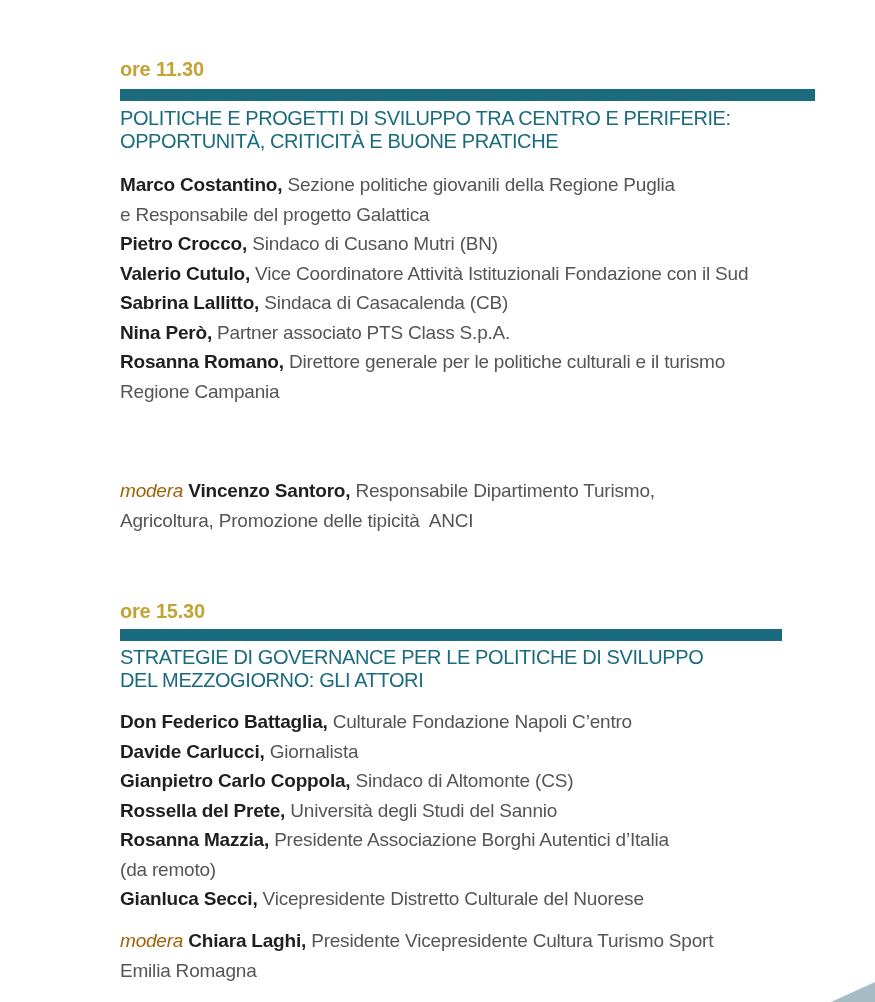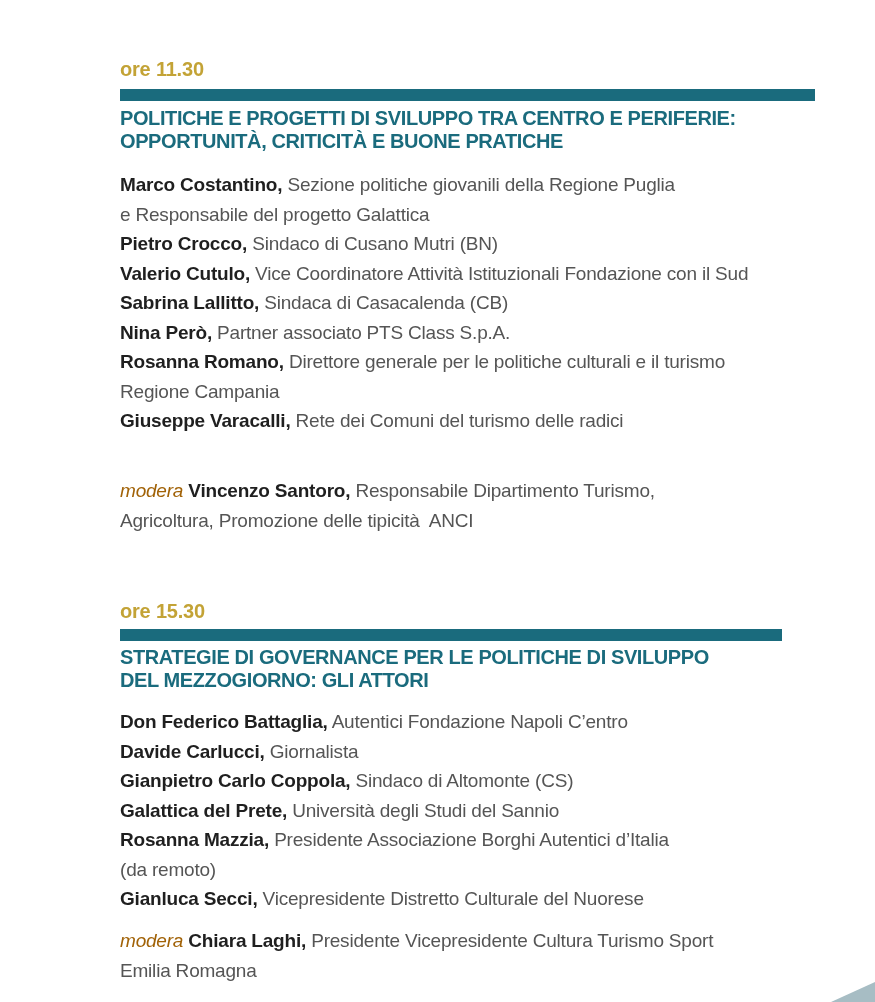--- a/index.html
+++ b/index.html
@@ -7,21 +7,21 @@
     position:relative;width:875px;height:1002px;background:#ffffff;overflow:hidden;
     font-family:"Liberation Sans",sans-serif;
   }
   .time-label{
     position:absolute;left:120px;
     font-size:20px;font-weight:bold;letter-spacing:-0.2px;line-height:22px;
   }
   .rule-bar{position:absolute;left:120px;height:12px;}
   .session-title{
     position:absolute;left:120px;
-    font-size:20px;font-weight:bold;line-height:23px;letter-spacing:-0.4px;
+    font-size:20px;font-weight:normal;line-height:23px;letter-spacing:-0.4px;
   }
   .lines-block{
     position:absolute;left:120px;
     font-size:19px;line-height:29.5px;letter-spacing:-0.2px;color:#555555;
   }
   .line{white-space:pre;}
   .seg-n{color:#1f1f1f;font-weight:bold;}
   .seg-d{color:#555555;}
   .seg-m{color:#a16207;font-style:italic;}
   .corner-wedge{
@@ -45,42 +45,41 @@
 
   <div class="lines-block" style="top:170px">
       <div class="line"><span class="seg-n">Marco Costantino,</span><span class="seg-d"> Sezione politiche giovanili della Regione Puglia</span></div>
       <div class="line"><span class="seg-d">e Responsabile del progetto Galattica</span></div>
       <div class="line"><span class="seg-n">Pietro Crocco,</span><span class="seg-d"> Sindaco di Cusano Mutri (BN)</span></div>
       <div class="line"><span class="seg-n">Valerio Cutulo,</span><span class="seg-d"> Vice Coordinatore Attività Istituzionali Fondazione con il Sud</span></div>
       <div class="line"><span class="seg-n">Sabrina Lallitto,</span><span class="seg-d"> Sindaca di Casacalenda (CB)</span></div>
       <div class="line"><span class="seg-n">Nina Però,</span><span class="seg-d"> Partner associato PTS Class S.p.A.</span></div>
       <div class="line"><span class="seg-n">Rosanna Romano,</span><span class="seg-d"> Direttore generale per le politiche culturali e il turismo</span></div>
       <div class="line"><span class="seg-d">Regione Campania</span></div>
-      <div class="line"><span class="seg-n">Giuseppe Varacalli,</span><span class="seg-d"> Rete dei Comuni del turismo delle radici</span></div>
     </div>
 
   <div class="lines-block" style="top:476px">
       <div class="line"><span class="seg-m">modera </span><span class="seg-n">Vincenzo Santoro,</span><span class="seg-d"> Responsabile Dipartimento Turismo,</span></div>
       <div class="line"><span class="seg-d">Agricoltura, Promozione delle tipicità  ANCI</span></div>
     </div>
 
   <div class="time-label" style="top: 600px; color: rgb(195, 163, 54);">ore 15.30</div>
 
   <div class="rule-bar" style="top: 629px; width: 662px; background-color: rgb(26, 107, 125);"></div>
 
   <div class="session-title" style="top: 646px; color: rgb(26, 107, 125);">
     <div class="line">STRATEGIE DI GOVERNANCE PER LE POLITICHE DI SVILUPPO</div>
     <div class="line">DEL MEZZOGIORNO: GLI ATTORI</div>
   </div>
 
   <div class="lines-block" style="top:707px">
-      <div class="line"><span class="seg-n">Don Federico Battaglia,</span><span class="seg-d"> Autentici Fondazione Napoli C’entro</span></div>
+      <div class="line"><span class="seg-n">Don Federico Battaglia,</span><span class="seg-d"> Culturale Fondazione Napoli C’entro</span></div>
       <div class="line"><span class="seg-n">Davide Carlucci,</span><span class="seg-d"> Giornalista</span></div>
       <div class="line"><span class="seg-n">Gianpietro Carlo Coppola,</span><span class="seg-d"> Sindaco di Altomonte (CS)</span></div>
-      <div class="line"><span class="seg-n">Galattica del Prete,</span><span class="seg-d"> Università degli Studi del Sannio</span></div>
+      <div class="line"><span class="seg-n">Rossella del Prete,</span><span class="seg-d"> Università degli Studi del Sannio</span></div>
       <div class="line"><span class="seg-n">Rosanna Mazzia,</span><span class="seg-d"> Presidente Associazione Borghi Autentici d’Italia</span></div>
       <div class="line"><span class="seg-d">(da remoto)</span></div>
       <div class="line"><span class="seg-n">Gianluca Secci,</span><span class="seg-d"> Vicepresidente Distretto Culturale del Nuorese</span></div>
     </div>
 
   <div class="lines-block" style="top:926px">
       <div class="line"><span class="seg-m">modera </span><span class="seg-n">Chiara Laghi,</span><span class="seg-d"> Presidente Vicepresidente Cultura Turismo Sport</span></div>
       <div class="line"><span class="seg-d">Emilia Romagna</span></div>
     </div>
 

